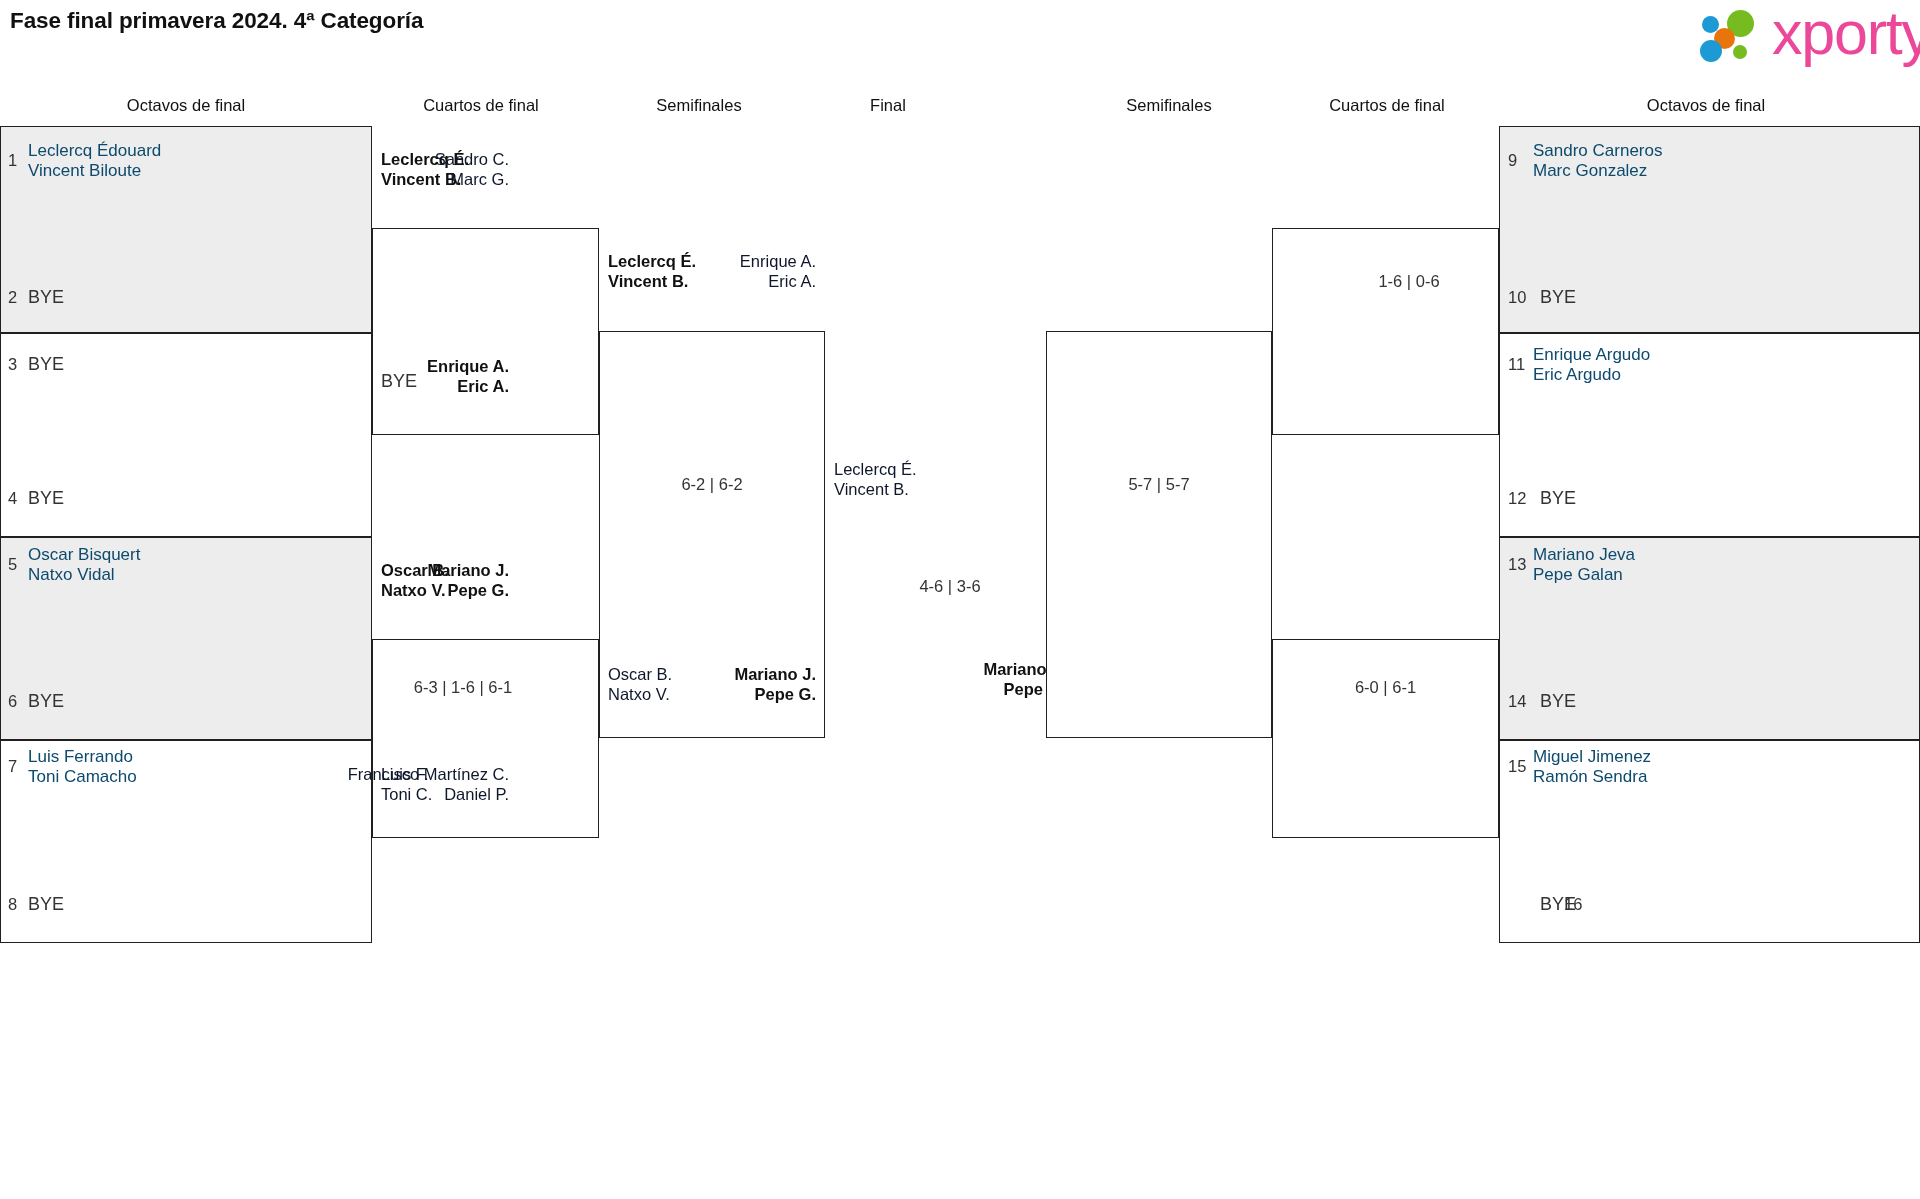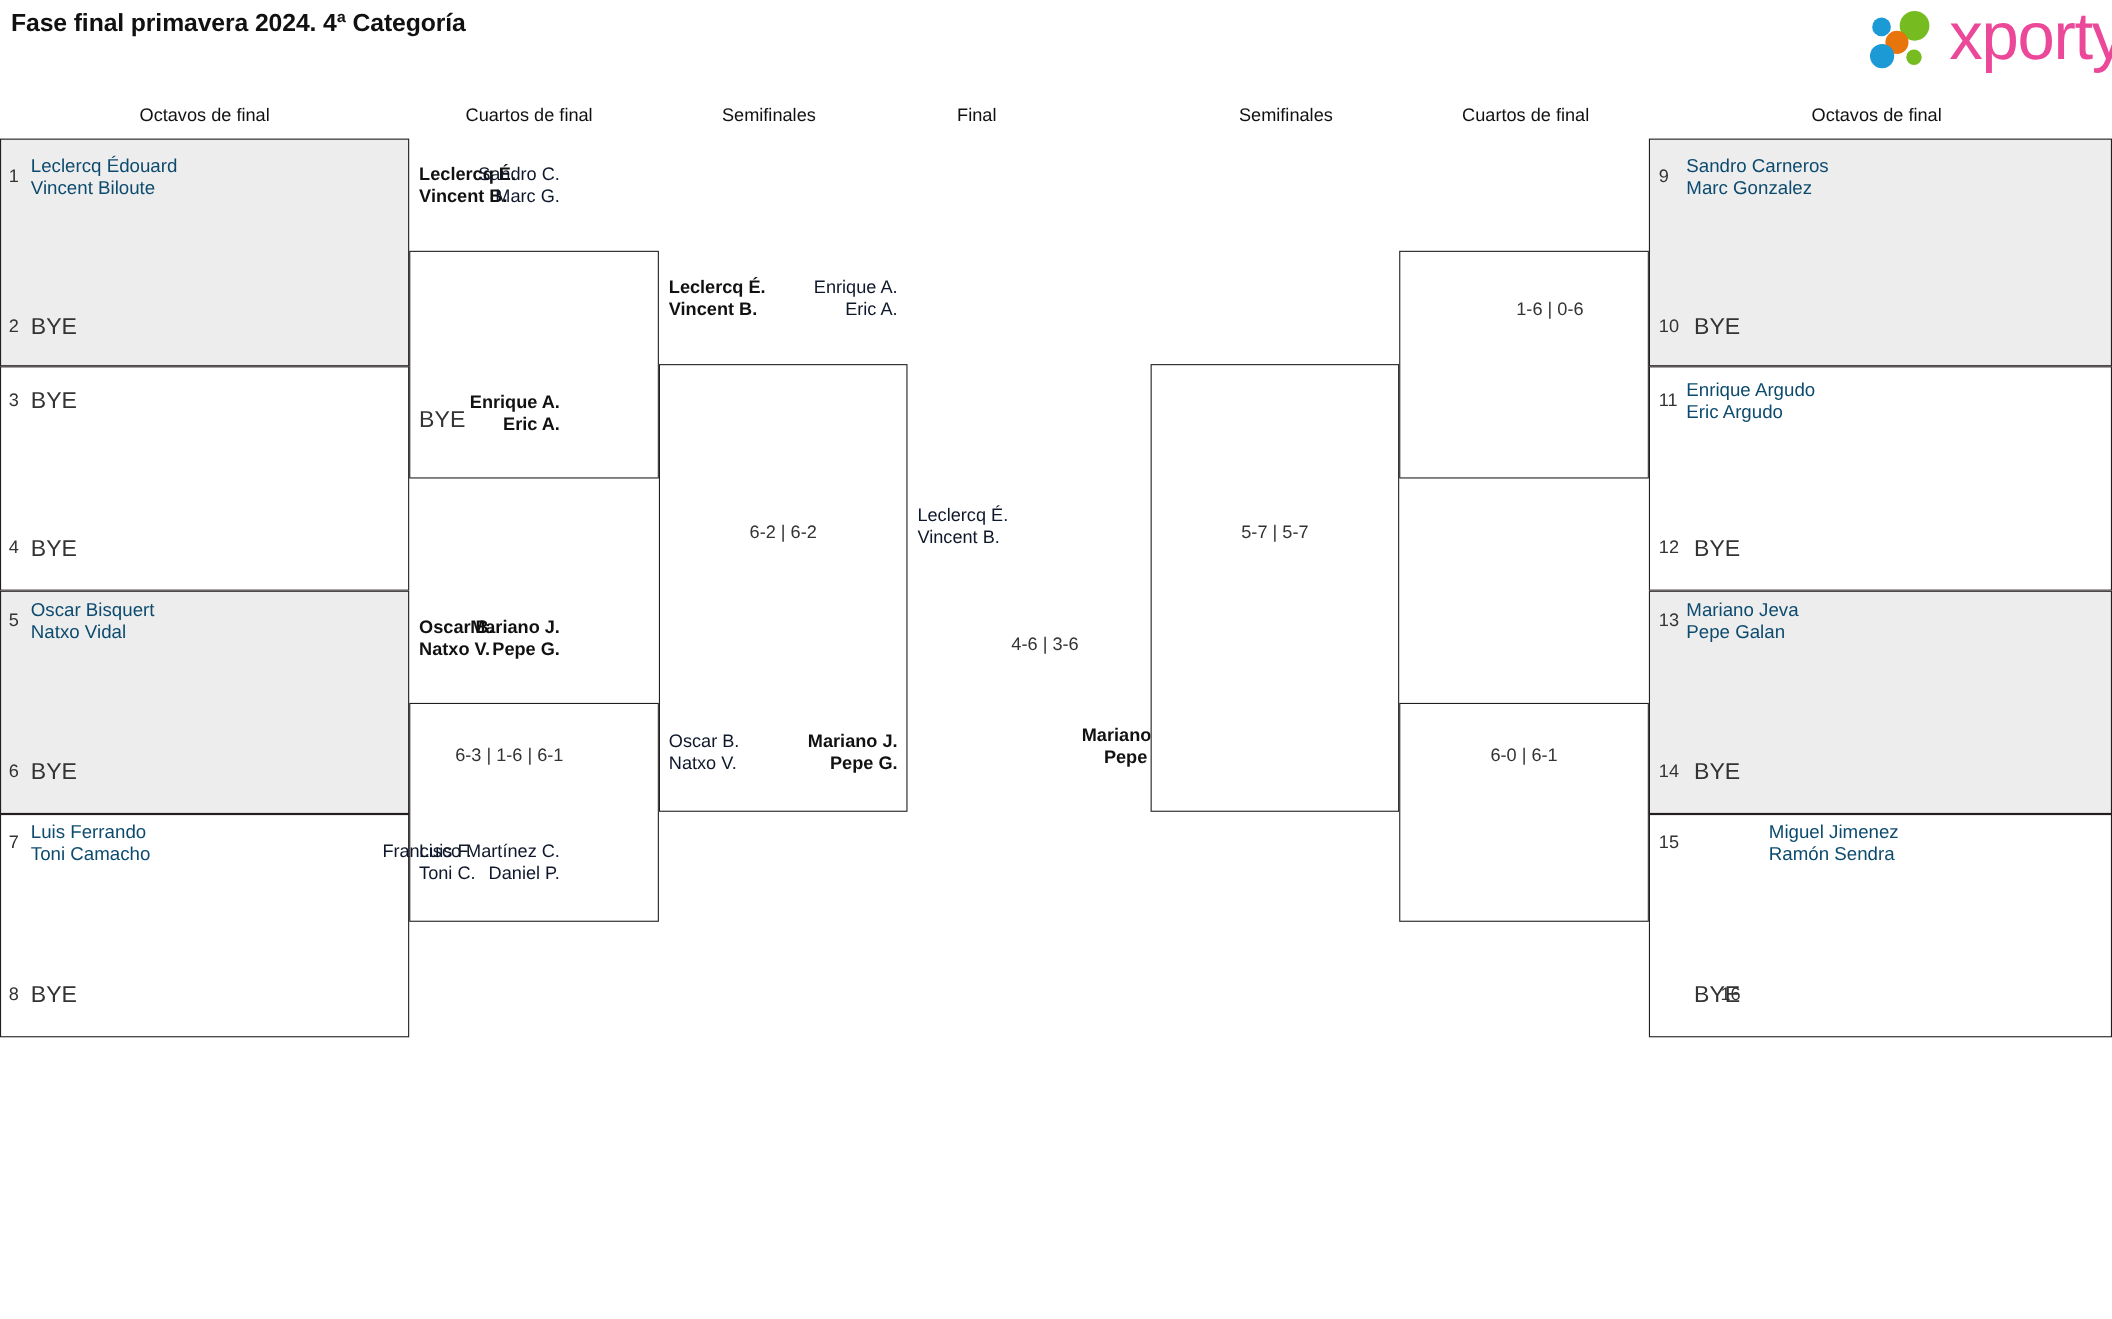--- a/index.html
+++ b/index.html
@@ -32,21 +32,21 @@
   
   .seed-no{position:absolute;font-size:16.5px;line-height:19px;color:#333;}
   .seed-no.l{left:8px;}
 
   
   .names{position:absolute;font-size:17px;line-height:19.5px;font-weight:normal;color:#0c4a6e;white-space:nowrap;}
   .names.l{left:28px;text-align:left;}
   .names .nm{display:block;}
 
   
-  .bye{position:absolute;font-size:21px;line-height:19px;color:#333;}
+  .bye{position:absolute;font-size:18px;line-height:19px;color:#333;}
   .bye.l{left:28px;}
 
   
   .adv{position:absolute;font-size:16.5px;line-height:19.5px;white-space:nowrap;}
   .adv.l{text-align:left;}
   .adv.r{text-align:right;}
   .adv .nm{display:block;}
   .adv.bold{font-weight:bold;color:#111;}
   .adv.plain{color:#0f172a;}
 
@@ -208,20 +208,20 @@
   <div class="seed-no l" style="left:1508px;top:555px;">13</div>
   <div class="names l" style="left:1533px;top:545px;">
     <span class="nm">Mariano Jeva</span>
     <span class="nm">Pepe Galan</span>
   </div>
   <div class="seed-no l" style="left:1508px;top:692px;">14</div>
   <div class="bye l" style="left:1540px;top:692px;">BYE</div>
 
   <div class="box" style="left:1499px;top:739.5px;width:421px;height:203px;"></div>
   <div class="seed-no l" style="left:1508px;top:757px;">15</div>
-  <div class="names l" style="left:1608px;top:747px;">
+  <div class="names l" style="left:1533px;top:747px;">
     <span class="nm">Miguel Jimenez</span>
     <span class="nm">Ramón Sendra</span>
   </div>
   <div class="seed-no l" style="left:1564px;top:895px;">16</div>
   <div class="bye l" style="left:1540px;top:895px;">BYE</div>
 
 </div>
 
 </body></html>

